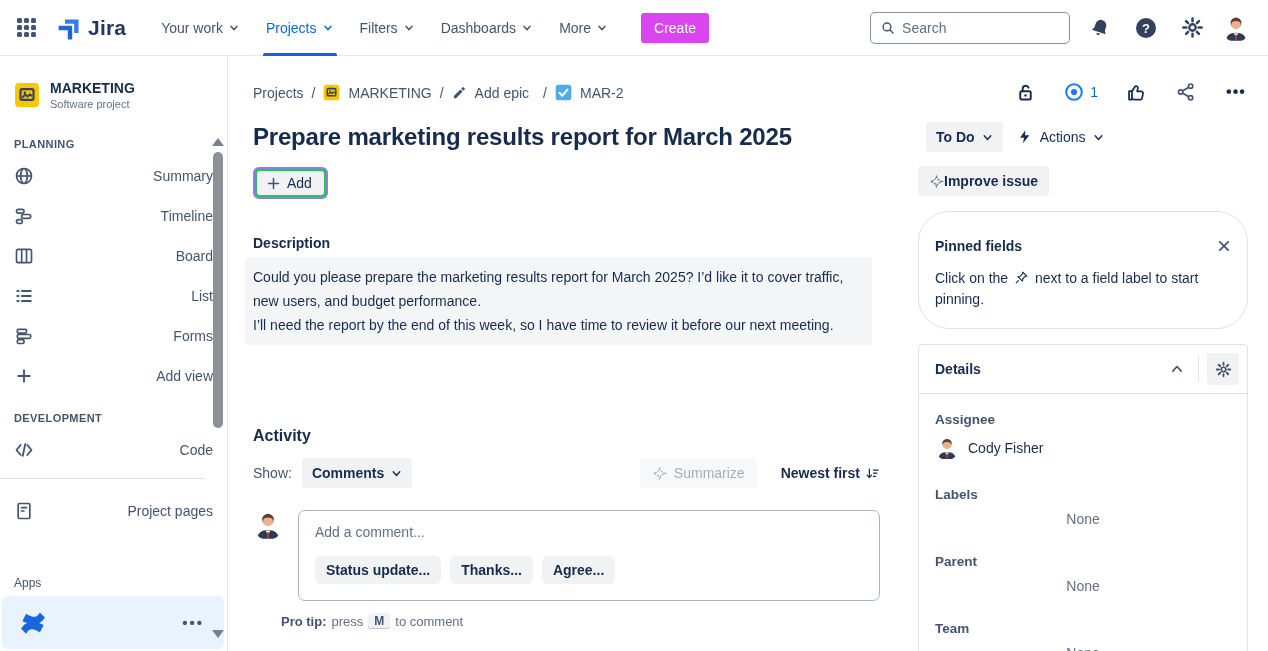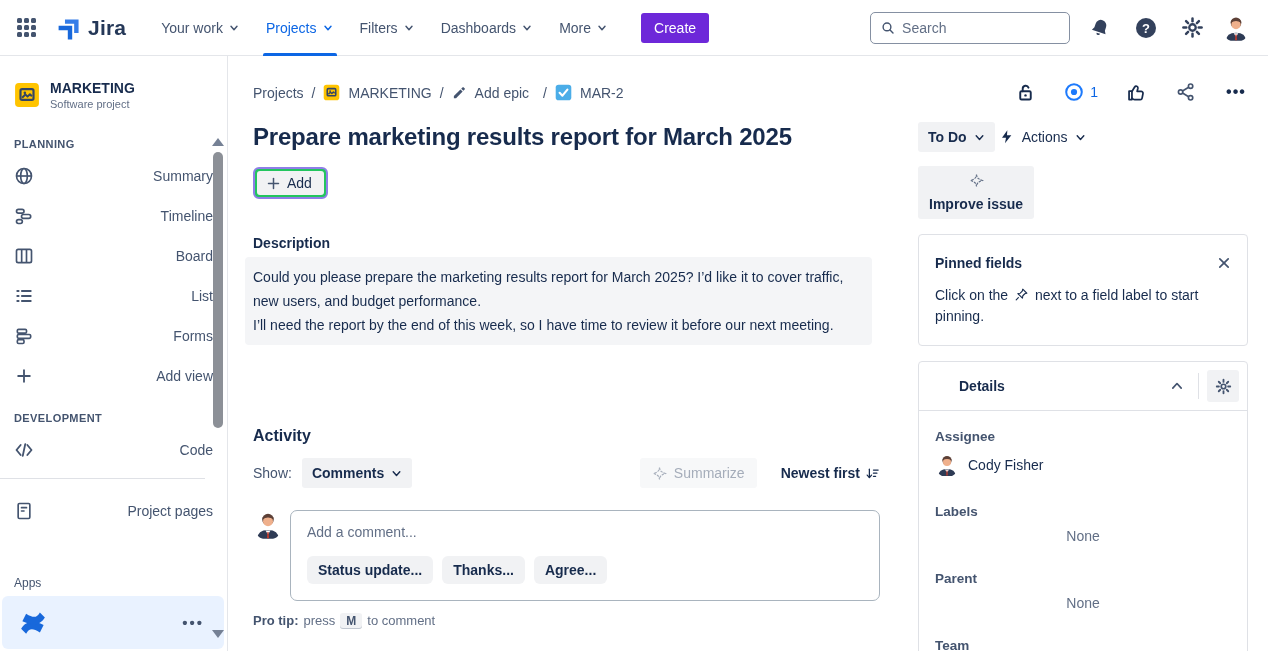--- a/index.html
+++ b/index.html
@@ -21,21 +21,21 @@
   .grid-icon i{ background:#44546F; border-radius:1.5px; }
   .logo{ display:flex; align-items:center; gap:6px; padding:0 10px 0 4px; }
   .logo-text{ font-size:21px; font-weight:700; color:#253858; letter-spacing:.2px; }
   .nav-items{ display:flex; align-items:center; height:46px; }
   .nav-item{ position:relative; display:flex; align-items:center; gap:5px; height:56px;
              padding:0 13px; font-size:14px; font-weight:500; color:#44546F; cursor:pointer; }
   .nav-item.active{ color:#0C66E4; }
   .nav-item.active::after{ content:""; position:absolute; left:10px; right:10px; bottom:0;
              height:3px; background:#0C66E4; border-radius:2px 2px 0 0; }
   .nav-item .chev{ margin-top:1px; }
-  .create-btn{ background:#6d28d9; color:#fff; font-weight:500; font-size:14px; border:none;
+  .create-btn{ background:#d946ef; color:#fff; font-weight:500; font-size:14px; border:none;
              border-radius:3px; padding:7px 13px; margin-left:8px; cursor:pointer; }
   .hdr-right{ margin-left:auto; display:flex; align-items:center; gap:14px; }
   .search-box{ display:flex; align-items:center; gap:7px; width:200px; height:32px;
              border:1px solid #8590A2; border-radius:5px; padding:0 10px; background:#fff; }
   .search-box input{ border:none; outline:none; width:100%; font-size:14px;
              font-family:"Liberation Sans",sans-serif; color:#172B4D; background:transparent; }
   .search-box input::placeholder{ color:#626F86; }
   .avatar{ width:28px; height:28px; border-radius:50%; overflow:hidden; flex:none; }
 
   
@@ -86,51 +86,51 @@
   .show-label{ color:#44546F; }
   .pill-btn{ display:flex; align-items:center; gap:7px; background:#F1F2F4; border:none; border-radius:3px;
             padding:7px 10px; font-size:14px; font-weight:700; color:#172B4D; cursor:pointer;
             font-family:"Liberation Sans",sans-serif; }
   .summarize-btn{ margin-left:auto; display:flex; align-items:center; gap:7px; background:#F7F8F9;
             border:none; border-radius:3px; padding:7px 12px; font-size:14px; font-weight:500;
             color:#A5ADBA; cursor:not-allowed; font-family:"Liberation Sans",sans-serif; }
   .sort-btn{ display:flex; align-items:center; gap:5px; font-weight:700; color:#172B4D;
             background:none; border:none; font-size:14px; cursor:pointer; margin-left:14px;
             font-family:"Liberation Sans",sans-serif; }
-  .comment-row{ display:flex; gap:7px; margin-top:22px; }
+  .comment-row{ display:flex; gap:15px; margin-top:22px; }
   .comment-box{ flex:1; border:1px solid #A9B4BE; border-radius:7px; padding:13px 16px 16px 16px;
             cursor:text; }
   .comment-ph{ color:#626F86; font-size:14px; }
   .quick-row{ display:flex; gap:9px; margin-top:16px; }
   .quick-btn{ background:#F1F2F4; border:none; border-radius:6px; padding:6px 11px; font-size:14px;
             font-weight:700; color:#172B4D; cursor:pointer; font-family:"Liberation Sans",sans-serif; }
-  .pro-tip{ margin-top:12px; font-size:13px; color:#626F86; display:flex; gap:5px; }
+  .pro-tip{ margin-top:12px; font-size:13px; color:#626F86; display:flex; align-items:center; gap:5px;margin-left:28px; }
   .pro-tip b{ color:#44546F; }
   .key-badge{ background:#F1F2F4; border-radius:3px; padding:1px 6px; font-weight:700;
             color:#44546F; font-size:12px; box-shadow:inset 0 -1px 0 #C1C7D0; }
 
   
   .actions-icons{ display:flex; align-items:center; justify-content:flex-end; gap:26px; margin-top:24px; }
   .watch-group{ display:flex; align-items:center; gap:5px; }
   .watch-count{ color:#0C66E4; font-size:14px; }
-  .status-row{ display:flex; align-items:center; gap:4px; margin-top:18px; }
+  .status-row{ display:flex; align-items:center; gap:14px; margin-top:18px;margin-left:8px; }
   .plain-btn{ display:flex; align-items:center; gap:7px; background:none; border:none; font-size:14px;
             font-weight:500; color:#172B4D; cursor:pointer; font-family:"Liberation Sans",sans-serif; }
   .improve-row{ margin-top:14px; }
-  .improve-btn{ display:inline-flex; align-items:center; gap:8px; background:#F1F2F4; border:none;
+  .improve-btn{ display:inline-flex; align-items:center; background:#F1F2F4; border:none;
             border-radius:3px; padding:7px 11px; font-size:14px; font-weight:600; color:#172B4D;
-            cursor:pointer; font-family:"Liberation Sans",sans-serif;flex-direction:column; }
+            cursor:pointer; font-family:"Liberation Sans",sans-serif; }
   .card{ border:1px solid #DFE1E6; border-radius:4px; margin-top:15px; background:#fff; }
-  .pinned-card{ padding:20px 16px 18px 16px; }
+  .pinned-card{ padding:26px 16px 18px 16px;border-radius:31px; }
   .pinned-head{ display:flex; align-items:center; justify-content:space-between; }
   .pinned-body{ margin-top:14px; line-height:21px; color:#172B4D; }
   .pin-inline{ display:inline-block; vertical-align:-2px; margin:0 2px; }
   .details-card{ height:316px; overflow:hidden; }
   .details-head{ display:flex; align-items:center; padding:8px 8px 8px 16px; border-bottom:1px solid #DFE1E6; }
-  .details-title{ font-size:14px; font-weight:700; color:#172B4D; flex:1; cursor:pointer;margin-left:24px; }
+  .details-title{ font-size:14px; font-weight:700; color:#172B4D; flex:1; cursor:pointer; }
   .details-tools{ display:flex; align-items:center; gap:8px; }
   .v-div{ width:1px; height:26px; background:#DFE1E6; }
   .gear-btn{ width:32px; height:32px; background:#F1F2F4; border:none; border-radius:3px;
             display:flex; align-items:center; justify-content:center; cursor:pointer; }
   .details-body{ padding:18px 16px; }
   .field{ margin-bottom:27px; }
   .field-label{ font-size:13.5px; font-weight:700; color:#44546F; cursor:pointer; }
   .field-value{ margin-top:9px; font-size:14px; color:#626F86;text-align:center; }
   .field-value.person{ display:flex; align-items:center; gap:9px; color:#172B4D; }
   .avatar.small{ width:24px; height:24px; }

